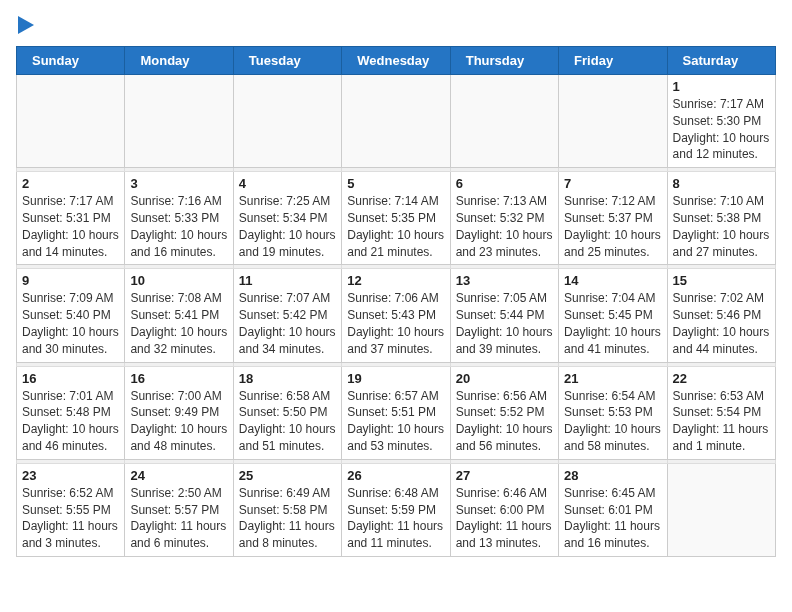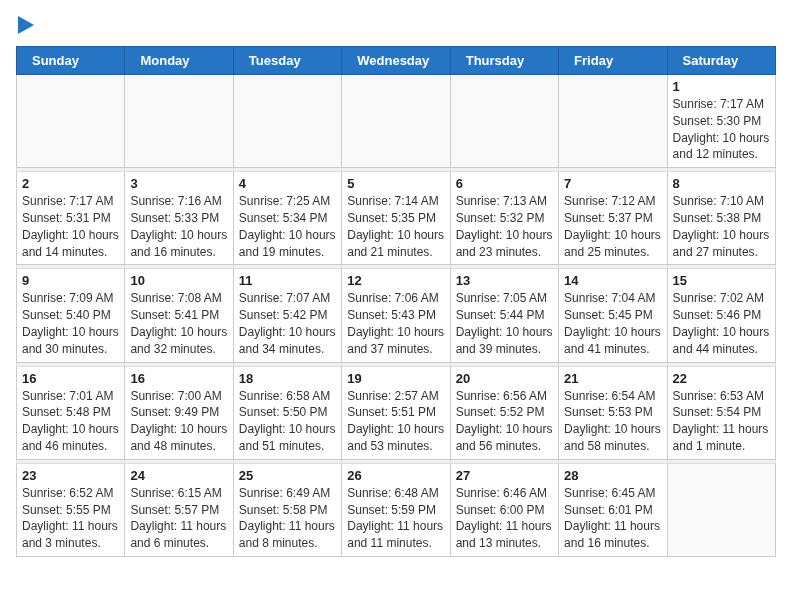--- a/index.html
+++ b/index.html
@@ -271,21 +271,21 @@
 Daylight: 10 hours and 48 minutes.</div>
         </td>
         <td>
           <span class="day-num">18</span>
           <div class="day-info">Sunrise: 6:58 AM
 Sunset: 5:50 PM
 Daylight: 10 hours and 51 minutes.</div>
         </td>
         <td>
           <span class="day-num">19</span>
-          <div class="day-info">Sunrise: 2:57 AM
+          <div class="day-info">Sunrise: 6:57 AM
 Sunset: 5:51 PM
 Daylight: 10 hours and 53 minutes.</div>
         </td>
         <td>
           <span class="day-num">20</span>
           <div class="day-info">Sunrise: 6:56 AM
 Sunset: 5:52 PM
 Daylight: 10 hours and 56 minutes.</div>
         </td>
         <td>
@@ -312,21 +312,21 @@
       </tr>
       <tr>
         <td>
           <span class="day-num">23</span>
           <div class="day-info">Sunrise: 6:52 AM
 Sunset: 5:55 PM
 Daylight: 11 hours and 3 minutes.</div>
         </td>
         <td>
           <span class="day-num">24</span>
-          <div class="day-info">Sunrise: 6:15 AM
+          <div class="day-info">Sunrise: 2:50 AM
 Sunset: 5:57 PM
 Daylight: 11 hours and 6 minutes.</div>
         </td>
         <td>
           <span class="day-num">25</span>
           <div class="day-info">Sunrise: 6:49 AM
 Sunset: 5:58 PM
 Daylight: 11 hours and 8 minutes.</div>
         </td>
         <td>

